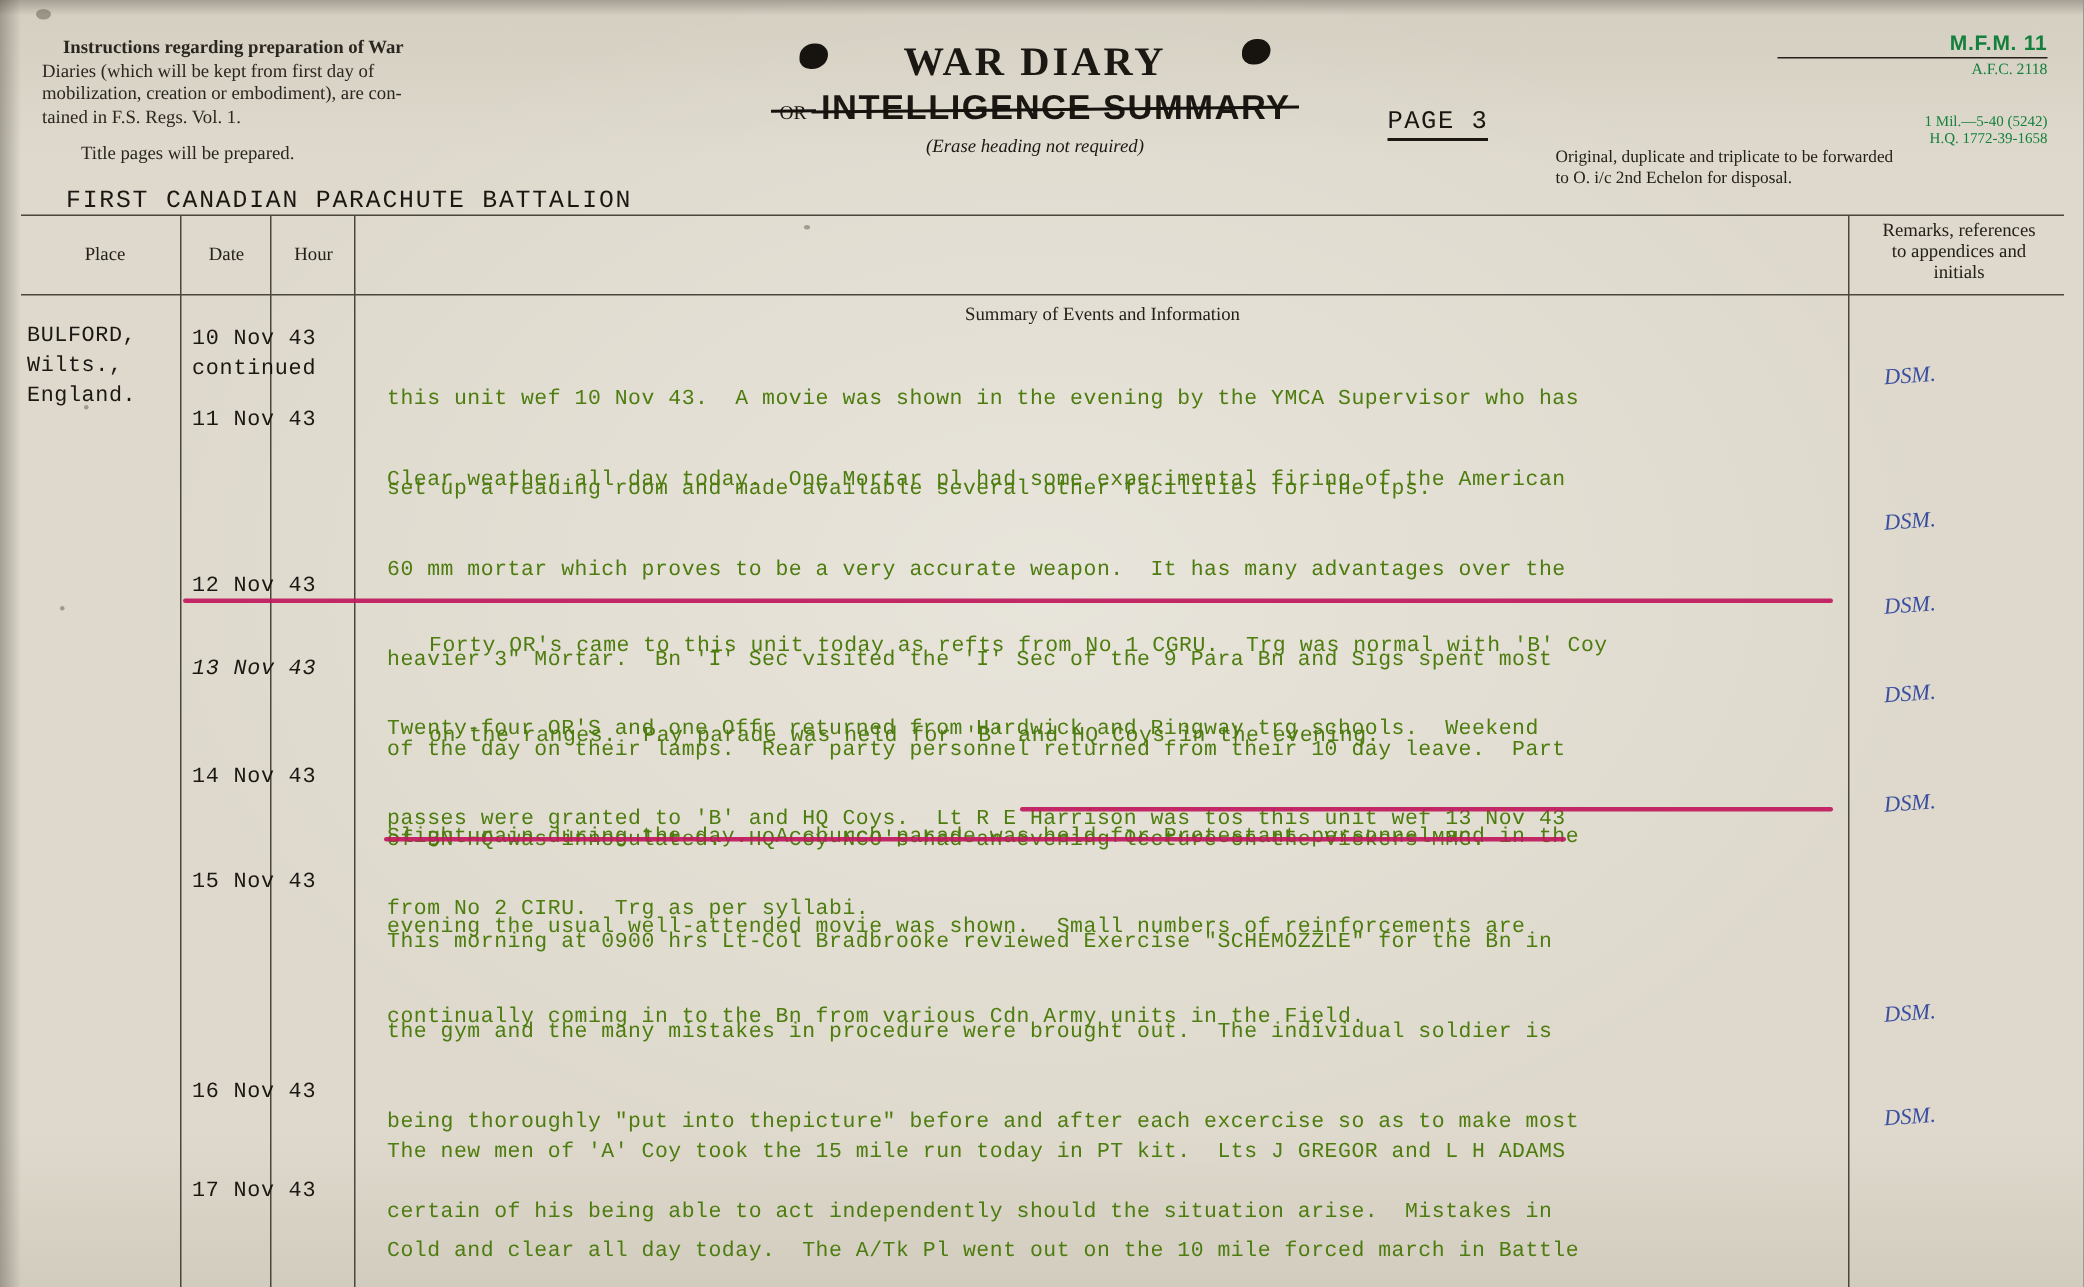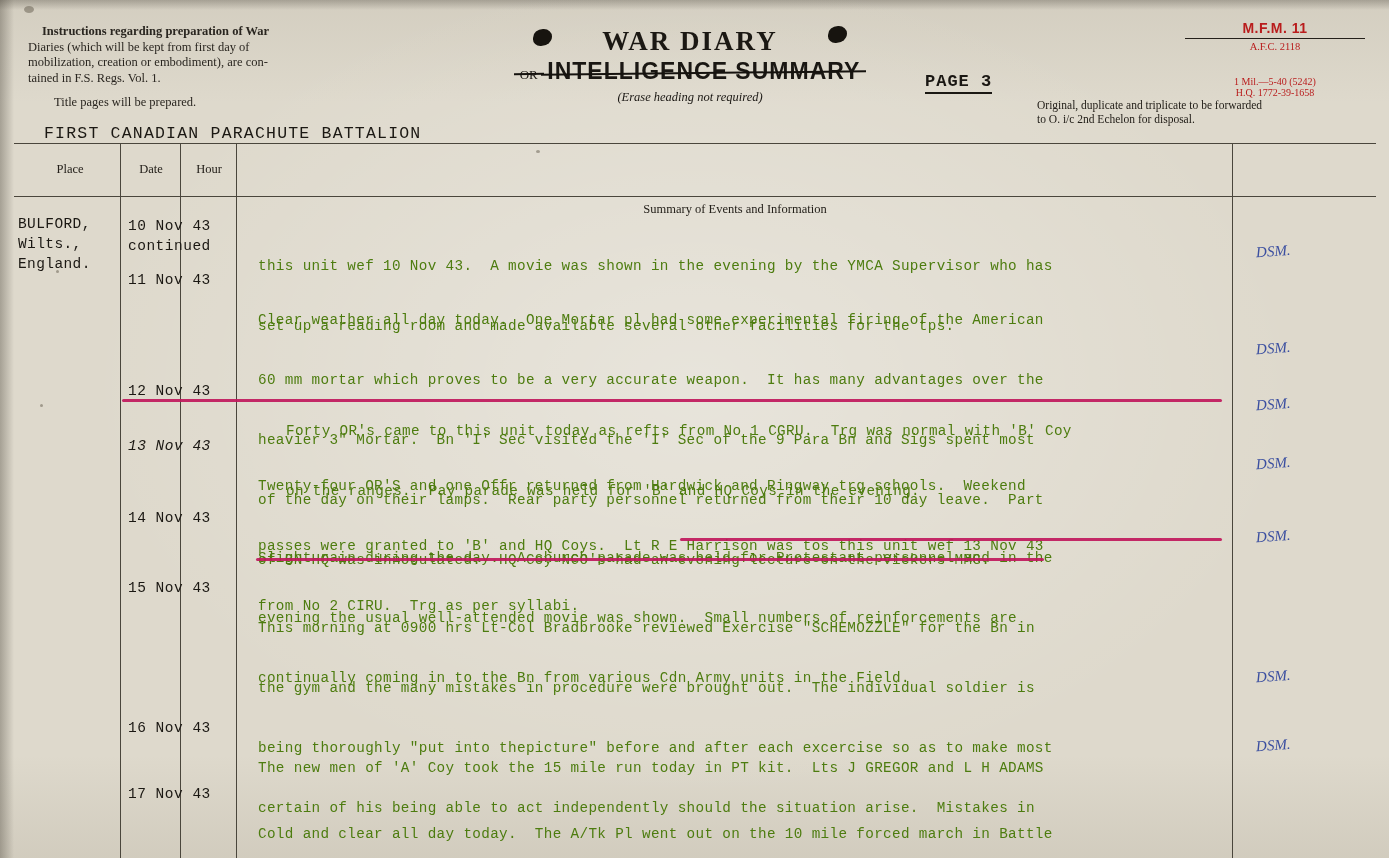--- a/index.html
+++ b/index.html
@@ -111,31 +111,30 @@
 
   .page-no {
     position: absolute;
     left: 925px;
     top: 72px;
     font-family: "Liberation Mono", monospace;
     font-size: 17px;
     letter-spacing: 1px;
     border-bottom: 2px solid #1b1813;
     padding-bottom: 1px;
-    font-weight: bold;
   }
 
   .mfm {
     position: absolute;
     right: 24px;
     top: 20px;
     width: 180px;
-    text-align: center;
-    font-family: "Liberation Serif", serif;
-    color: #b91c1c;
+    text-align: right;
+    font-family: "Liberation Serif", serif;
+    color: #15803d;
   }
   .mfm .m1 {
     font-family: "Liberation Sans", sans-serif;
     font-weight: bold;
     font-size: 14px;
     letter-spacing: 0.5px;
     border-bottom: 1.5px solid #24201a;
     padding-bottom: 2px;
     display: block;
   }
@@ -298,20 +297,25 @@
   <div class="hr" style="left:14px;top:196px;width:1362px;"></div>
   <div class="vr" style="left:120px;top:144px;height:714px;"></div>
   <div class="vr" style="left:180px;top:144px;height:714px;"></div>
   <div class="vr" style="left:236px;top:144px;height:714px;"></div>
   <div class="vr" style="left:1232px;top:144px;height:714px;"></div>
 
   <div class="col-head" style="left:22px;top:162px;width:96px;">Place</div>
   <div class="col-head" style="left:122px;top:162px;width:58px;">Date</div>
   <div class="col-head" style="left:182px;top:162px;width:54px;">Hour</div>
   <div class="col-head" style="left:240px;top:159px;width:990px;margin-top:43px;">Summary of Events and Information</div>
+  <div class="col-head" style="left:1236px;top:146px;width:140px;line-height:14px;">
+    <div>Remarks, references</div>
+    <div>to appendices and</div>
+    <div>initials</div>
+  </div>
 
   <div class="place">
     <div>BULFORD,</div>
     <div>Wilts.,</div>
     <div>England.</div>
   </div>
 
   <div class="date" style="left:128px;top:216px;">10 Nov 43
 continued</div>
   <div class="summary" style="top:216px;">

